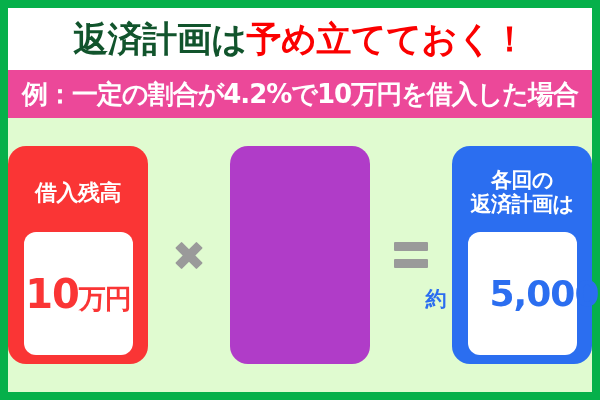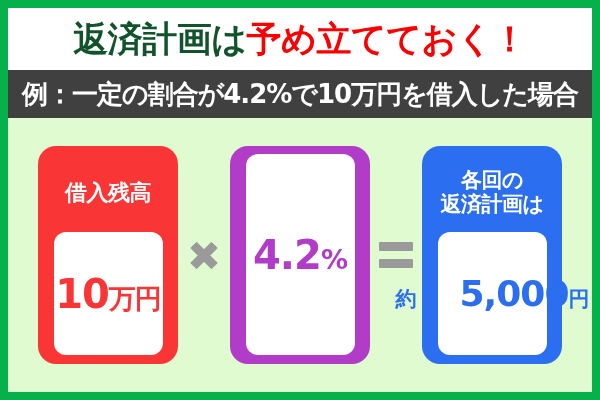--- a/index.html
+++ b/index.html
@@ -32,21 +32,21 @@
     line-height:1;
   }
   .title-a { color:#11542c; }
   .title-b { color:#fb0000; }
 
   
   .subtitle-band {
     position:absolute;
     left:8px; top:70px;
     width:584px; height:48px;
-    background:#404040;
+    background:#ec4899;
     display:flex; align-items:center; justify-content:center;
   }
   .subtitle-text {
     color:#ffffff;
     font-size:26px;
     font-weight:bold;
     letter-spacing:-1px;
     white-space:nowrap;
     line-height:1;
   }
@@ -57,21 +57,21 @@
     left:8px; top:118px;
     width:584px; height:274px;
     background:#e0fbd0;
   }
   .formula {
     position:absolute;
     left:0; top:0;
     width:584px; height:274px;
     display:flex;
     align-items:center;
-    justify-content:center;
+    justify-content:space-between;
     gap:0;
   }
 
   
   .card {
     width:140px;
     height:218px;
     border-radius:18px;
     display:flex;
     flex-direction:column;
@@ -185,26 +185,20 @@
               <span class="v-small">万円</span>
           </div>
         </div>
       </div>
 
       <div class="op">
         <div class="op-times"></div>
       </div>
 
       <div class="card card-purple">
-        <div class="card-value-box">
-          <div class="value t-purple">
-            <span class="v-big">4.2</span>
-              <span class="v-small">%</span>
-          </div>
-        </div>
       </div>
 
       <div class="op">
         <div class="op-equals">
           <span></span>
           <span></span>
         </div>
       </div>
 
       <div class="card card-blue">

